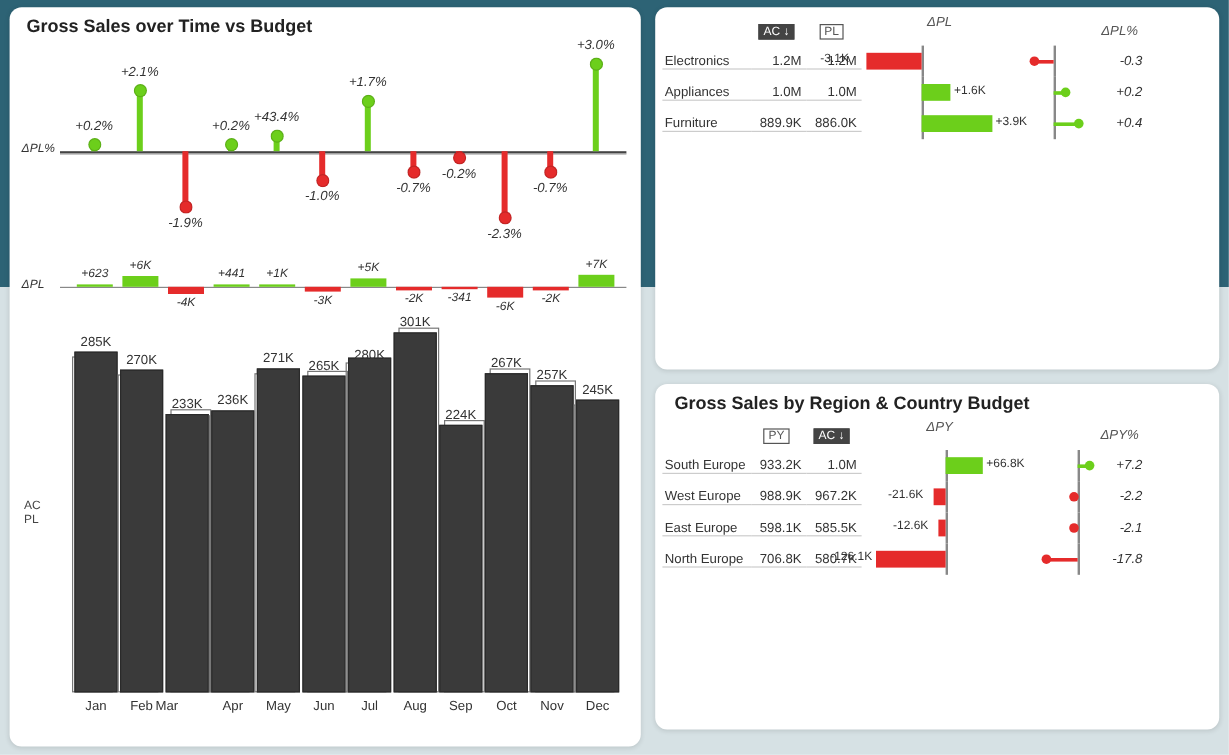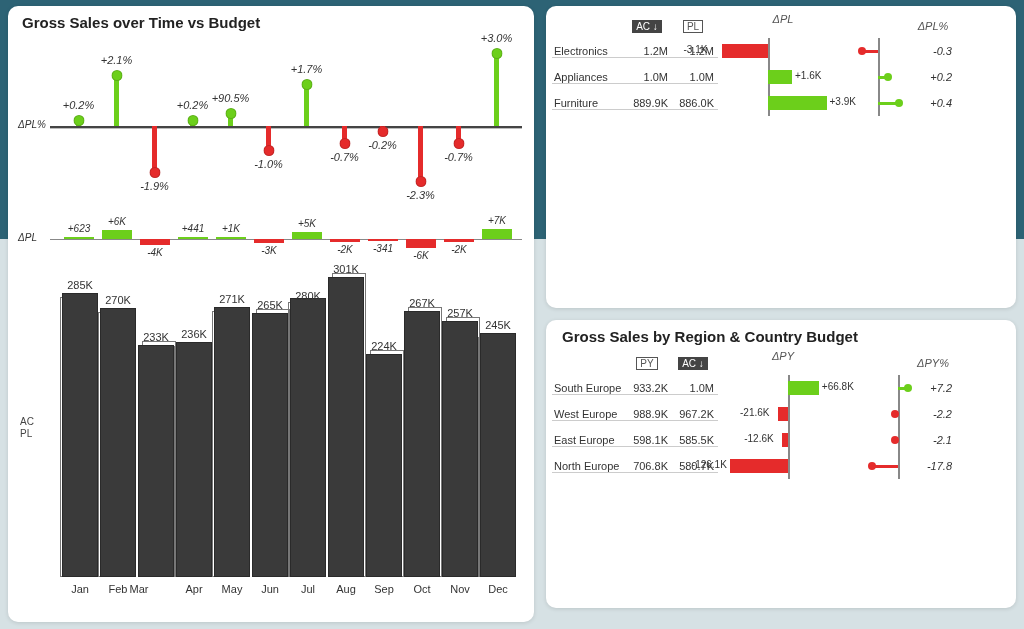--- a/index.html
+++ b/index.html
@@ -205,21 +205,21 @@
       <div class="lolli neg" style="left: 140px; top: 89px; height: 45.6px;">
         <div class="dot neg"></div>
         <div class="val-label" style="bottom: -20px;">-1.9%</div>
       </div>
       <div class="lolli pos" style="left: 178px; bottom: 89px; height: 4.8px;">
         <div class="dot pos"></div>
         <div class="val-label" style="top: -22px;">+0.2%</div>
       </div>
       <div class="lolli pos" style="left: 216px; bottom: 89px; height: 12px;">
         <div class="dot pos"></div>
-        <div class="val-label" style="top: -22px;">+90.5%</div>
+        <div class="val-label" style="top: -22px;">+43.4%</div>
       </div>
       <div class="lolli neg" style="left: 254px; top: 89px; height: 24px;">
         <div class="dot neg"></div>
         <div class="val-label" style="bottom: -20px;">-1.0%</div>
       </div>
       <div class="lolli pos" style="left: 292px; bottom: 89px; height: 40.8px;">
         <div class="dot pos"></div>
         <div class="val-label" style="top: -22px;">+1.7%</div>
       </div>
       <div class="lolli neg" style="left: 330px; top: 89px; height: 16.8px;">

